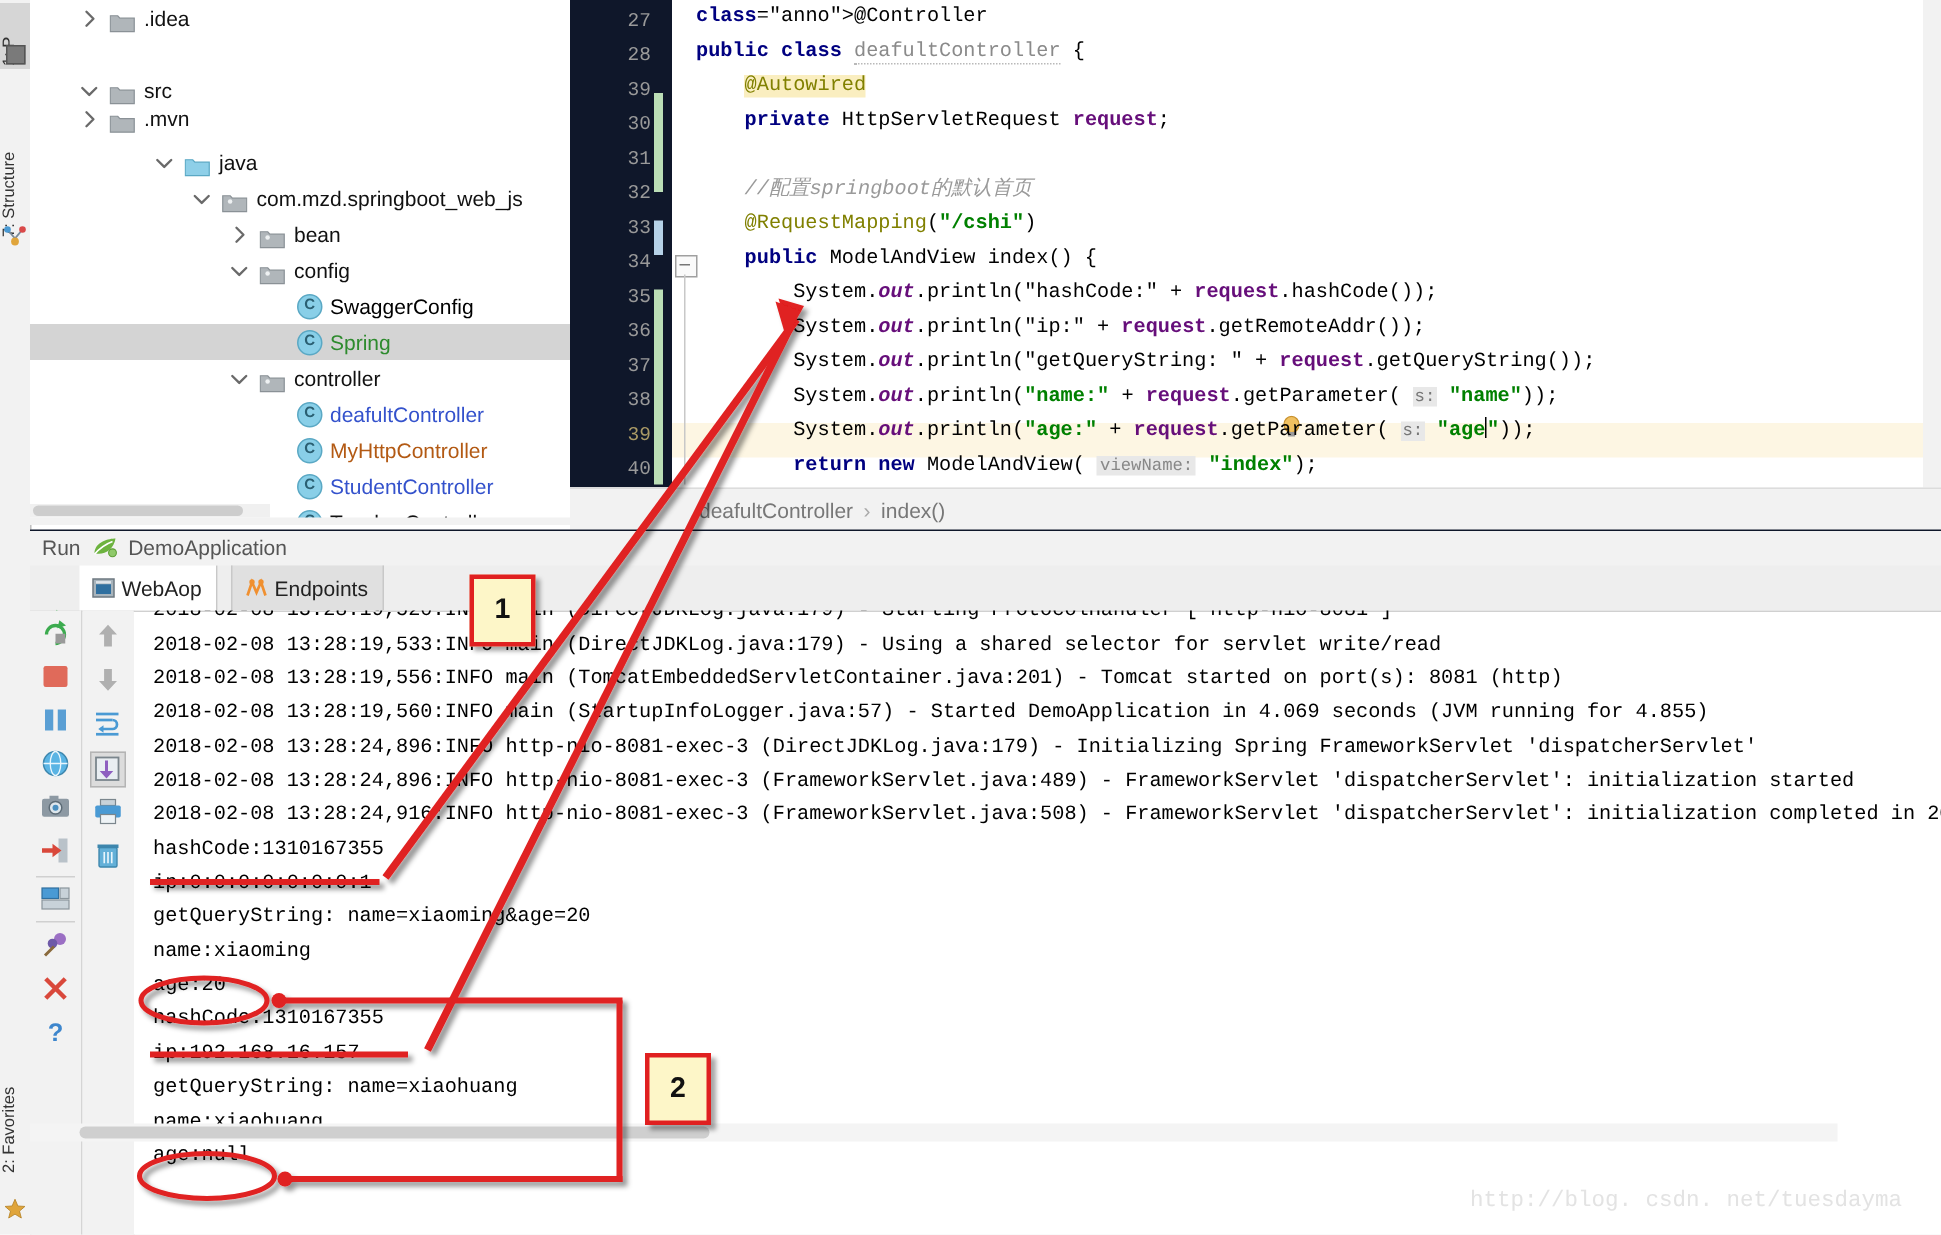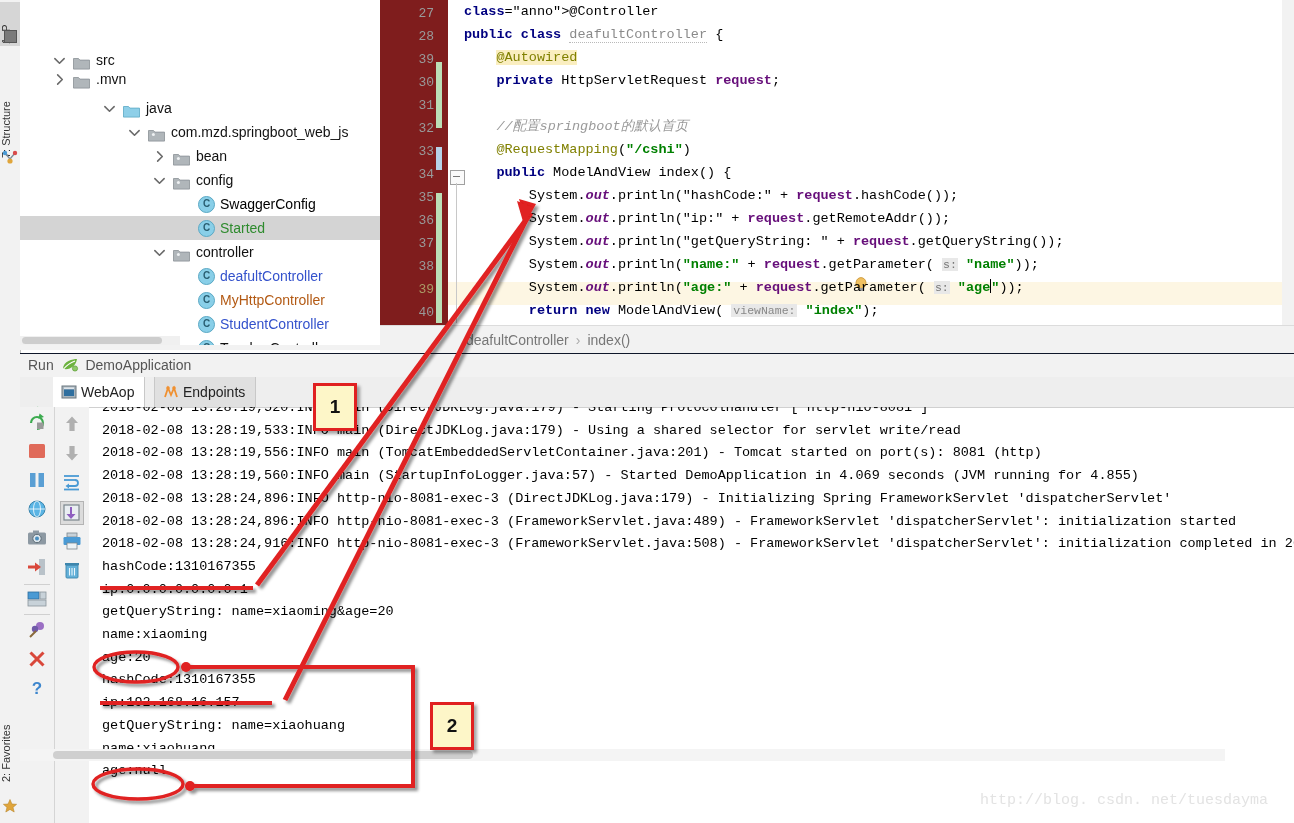--- a/index.html
+++ b/index.html
@@ -33,21 +33,21 @@
        font-size:10px;line-height:14px;text-align:center;font-weight:bold;}
   .tlabel{position:absolute;top:0;}
   #tree-vscroll{position:absolute;right:0;top:0;width:10px;height:272px;background:#f0f0f0;}
   #tree-vthumb{position:absolute;right:1px;top:0;width:8px;height:272px;background:#cdcdcd;border-radius:4px;}
   #tree-hscroll{position:absolute;left:20px;top:336px;width:160px;height:9px;background:#f0f0f0;}
   #tree-hthumb{position:absolute;left:22px;top:337px;width:140px;height:7px;background:#cdcdcd;border-radius:4px;}
   #tree-bottomline{position:absolute;left:20px;top:345px;width:360px;height:5px;background:#f2f2f2;}
 
   
   #editor{position:absolute;left:380px;top:0;width:914px;height:325px;background:#ffffff;overflow:hidden;}
-  #gutter{position:absolute;left:0;top:0;width:68px;height:325px;background:#7f1d1d;}
+  #gutter{position:absolute;left:0;top:0;width:68px;height:325px;background:#0f172a;}
   .lnum{position:absolute;right:14px;font-size:13px;color:#999;font-family:"Liberation Mono",monospace;}
   .gmark{position:absolute;left:56px;width:6px;}
   #fold34{position:absolute;left:70px;top:170px;width:13px;height:13px;border:1px solid #a0a0a0;background:#fafafa;}
   #fold34:after{content:"";position:absolute;left:2px;top:5px;width:7px;height:1px;background:#777;}
   #foldline{position:absolute;left:76px;top:183px;width:1px;height:140px;background:#c8c8c8;}
   #editor-code{position:absolute;left:84px;top:0;width:830px;height:325px;}
   .cline{position:absolute;left:0;height:23px;line-height:23px;white-space:pre;
          font-family:"Liberation Mono",monospace;font-size:13.5px;color:#000;}
   #hl39{position:absolute;left:0;top:282px;width:914px;height:23px;background:#fdf6e3;}
   .kw{color:#000080;font-weight:bold;}
@@ -120,20 +120,31 @@
   </div>
   <div class="vtab" id="vtab-favorites">2: Favorites</div>
   <div class="vicon" id="icon-favorites">
     <svg width="16" height="16" viewBox="0 0 16 16">
       <polygon points="8,1.5 9.9,6 14.6,6.3 11,9.4 12.2,14 8,11.4 3.8,14 5,9.4 1.4,6.3 6.1,6" fill="#e0a53b" stroke="#b8862a" stroke-width="0.6"></polygon>
     </svg>
   </div>
 </div>
 
 <div id="tree">
+    <div class="trow" style="top: 0px; position: absolute; left: 0px; width: 360px;">
+      <span class="chev" style="left:33px">
+        <svg width="13" height="13" viewBox="0 0 14 14">
+          <path d="M5 2 L10 7 L5 12" fill="none" stroke="#6a6a6a" stroke-width="1.7" stroke-linecap="round" stroke-linejoin="round"></path>
+        </svg>
+      </span>
+      <span class="folder" style="left:53px"><svg width="17" height="14" viewBox="0 0 17 14">
+          <path d="M0.5 2.5h5l1.4 1.6h9.6v9H0.5z" fill="#b0b6ba" stroke="#8a9196" stroke-width="0.8"></path>
+        </svg></span>
+      <span class="tlabel" style="left:76px;color:#111">.idea</span>
+    </div>
     <div class="trow" style="top: 24px; position: absolute; left: 0px; width: 360px; margin-top: 43px;">
       <span class="chev" style="left:33px">
         <svg width="13" height="13" viewBox="0 0 14 14">
           <path d="M5 2 L10 7 L5 12" fill="none" stroke="#6a6a6a" stroke-width="1.7" stroke-linecap="round" stroke-linejoin="round"></path>
         </svg>
       </span>
       <span class="folder" style="left:53px"><svg width="17" height="14" viewBox="0 0 17 14">
           <path d="M0.5 2.5h5l1.4 1.6h9.6v9H0.5z" fill="#b0b6ba" stroke="#8a9196" stroke-width="0.8"></path>
         </svg></span>
       <span class="tlabel" style="left:76px;color:#111">.mvn</span>
@@ -195,21 +206,21 @@
           <circle cx="5.4" cy="6.4" r="1.5" fill="#eef1f2"></circle>
         </svg></span>
       <span class="tlabel" style="left:176px;color:#111">config</span>
     </div>
     <div class="trow" style="top: 192px; position: absolute; left: 0px; width: 360px;">
       <span class="cls" style="left:178px">C</span>
       <span class="tlabel" style="left:200px;color:#000000">SwaggerConfig</span>
     </div>
     <div class="trow sel" style="top: 216px; position: absolute; left: 0px; width: 360px;">
       <span class="cls" style="left:178px">C</span>
-      <span class="tlabel" style="left:200px;color:#2e8b2e">Started</span>
+      <span class="tlabel" style="left:200px;color:#2e8b2e">Spring</span>
     </div>
     <div class="trow" style="top: 240px; position: absolute; left: 0px; width: 360px;">
       <span class="chev" style="left:133px">
         <svg width="13" height="13" viewBox="0 0 14 14">
           <path d="M2 5 L7 10 L12 5" fill="none" stroke="#6a6a6a" stroke-width="1.7" stroke-linecap="round" stroke-linejoin="round"></path>
         </svg>
       </span>
       <span class="folder" style="left:153px"><svg width="17" height="14" viewBox="0 0 17 14">
           <path d="M0.5 2.5h5l1.4 1.6h9.6v9H0.5z" fill="#b0b6ba" stroke="#8a9196" stroke-width="0.8"></path>
           <circle cx="5.4" cy="6.4" r="1.5" fill="#eef1f2"></circle>

